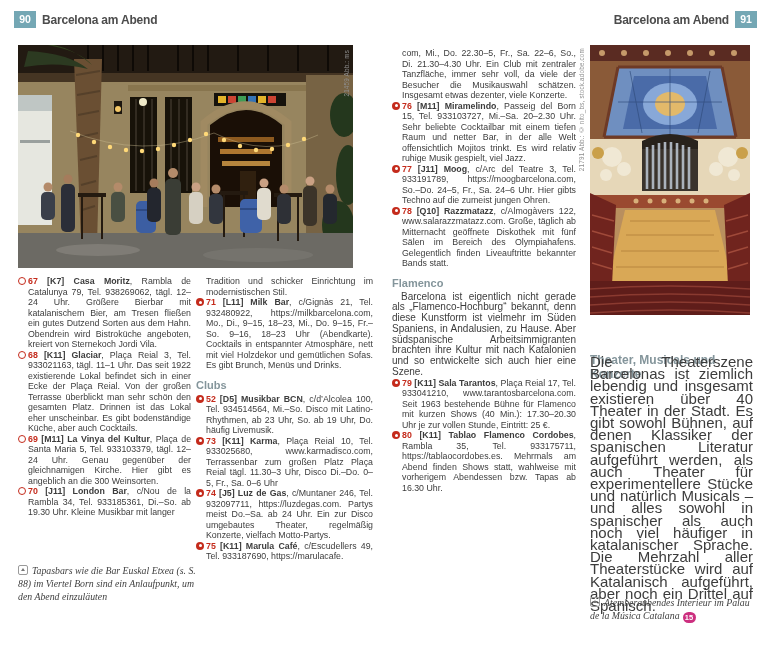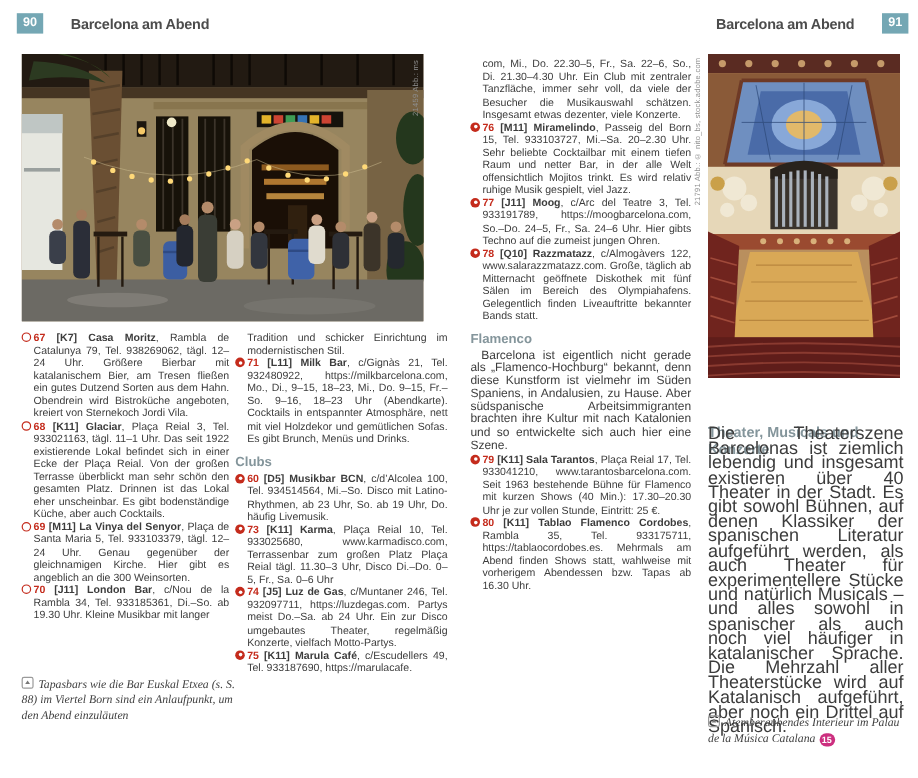--- a/index.html
+++ b/index.html
@@ -3,21 +3,21 @@
 <meta charset="utf-8">
 <style>
   html,body{margin:0;padding:0;}
   body{
     width:765px;height:648px;position:relative;overflow:hidden;background:#ffffff;
     font-family:"Liberation Sans",sans-serif;color:#3c3c3c;
     --teal:#74a7b4;--red:#c42b1c;--section:#84959b;--badge:#cc2f7f;
   }
   .abs{position:absolute;}
   
-  .hdr{display:flex;align-items:center;gap:23px;}
+  .hdr{display:flex;align-items:center;gap:6px;}
   .pgnum{display:inline-block;width:22px;height:17px;background:var(--teal);color:#fff;
     font-weight:bold;font-size:10.5px;text-align:center;line-height:17px;}
   .ptitle{font-weight:bold;font-size:12px;color:#4c4c4c;letter-spacing:-0.2px;white-space:nowrap;}
   
   .col{position:absolute;}
   .entry{font-size:8.8px;line-height:10.5px;text-align:justify;padding-left:10px;text-indent:-10px;}
   .entry.cont{text-indent:0;}
   .entry .num{color:var(--red);font-weight:bold;}
   .entry .ref{font-weight:bold;}
   .entry .nm{font-weight:bold;}
@@ -229,29 +229,29 @@
         <circle cx="312" cy="144" r="4.5" fill="#b48b6a"></circle>
         <rect x="305" y="149" width="14" height="30" rx="5" fill="#24282e"></rect>
       </g>
   </g>
 </svg>
 <div class="vcred" style="left:343px;top:50px;">21459 Abb.: ms</div>
 
 <div class="col" style="left:18px;top:276px;width:173px;">
     <div class="entry"><span class="mk ring"></span><span class="num">67</span><span class="ref"> [K7] </span><span class="nm">Casa Moritz</span><span class="tx">, Rambla de Catalunya 79, Tel. 938269062, tägl. 12–24 Uhr. Größere Bierbar mit katalanischem Bier, am Tresen fließen ein gutes Dutzend Sorten aus dem Hahn. Obendrein wird Bistroküche angeboten, kreiert von Sternekoch Jordi Vila.</span></div>
     <div class="entry"><span class="mk ring"></span><span class="num">68</span><span class="ref"> [K11] </span><span class="nm">Glaciar</span><span class="tx">, Plaça Reial 3, Tel. 933021163, tägl. 11–1 Uhr. Das seit 1922 existierende Lokal befindet sich in einer Ecke der Plaça Reial. Von der großen Terrasse überblickt man sehr schön den gesamten Platz. Drinnen ist das Lokal eher unscheinbar. Es gibt bodenständige Küche, aber auch Cocktails.</span></div>
-    <div class="entry"><span class="mk ring"></span><span class="num">69</span><span class="ref"> [M11] </span><span class="nm">La Vinya del Senyor</span><span class="tx">, Plaça de Santa Maria 5, Tel. 933103379, tägl. 12–24 Uhr. Genau gegenüber der gleichnamigen Kirche. Hier gibt es angeblich an die 300 Weinsorten.</span></div>
+    <div class="entry"><span class="mk ring"></span><span class="num">69</span><span class="ref"> [M11] </span><span class="nm">La Vinya del Kultur</span><span class="tx">, Plaça de Santa Maria 5, Tel. 933103379, tägl. 12–24 Uhr. Genau gegenüber der gleichnamigen Kirche. Hier gibt es angeblich an die 300 Weinsorten.</span></div>
     <div class="entry"><span class="mk ring"></span><span class="num">70</span><span class="ref"> [J11] </span><span class="nm">London Bar</span><span class="tx">, c/Nou de la Rambla 34, Tel. 933185361, Di.–So. ab 19.30 Uhr. Kleine Musikbar mit langer</span></div>
   </div>
 
 <div class="col" style="left:196px;top:276px;width:177px;">
     <div class="entry cont">Tradition und schicker Einrichtung im modernistischen Stil.</div>
     <div class="entry"><span class="mk fill"></span><span class="num">71</span><span class="ref"> [L11] </span><span class="nm">Milk Bar</span><span class="tx">, c/Gignàs 21, Tel. 932480922, https://milkbarcelona.com, Mo., Di., 9–15, 18–23, Mi., Do. 9–15, Fr.–So. 9–16, 18–23 Uhr (Abendkarte). Cocktails in entspannter Atmosphäre, nett mit viel Holzdekor und gemütlichen Sofas. Es gibt Brunch, Menüs und Drinks.</span></div>
     <div class="sec">Clubs</div>
-    <div class="entry"><span class="mk fill"></span><span class="num">60</span><span class="ref"> [D5] </span><span class="nm">Musikbar BCN</span><span class="tx">, c/d’Alcolea 100, Tel. 934514564, Mi.–So. Disco mit Latino-Rhythmen, ab 23 Uhr, So. ab 19 Uhr, Do. häufig Livemusik.</span></div>
+    <div class="entry"><span class="mk fill"></span><span class="num">52</span><span class="ref"> [D5] </span><span class="nm">Musikbar BCN</span><span class="tx">, c/d’Alcolea 100, Tel. 934514564, Mi.–So. Disco mit Latino-Rhythmen, ab 23 Uhr, So. ab 19 Uhr, Do. häufig Livemusik.</span></div>
     <div class="entry"><span class="mk fill"></span><span class="num">73</span><span class="ref"> [K11] </span><span class="nm">Karma</span><span class="tx">, Plaça Reial 10, Tel. 933025680, www.karmadisco.com, Terrassenbar zum großen Platz Plaça Reial tägl. 11.30–3 Uhr, Disco Di.–Do. 0–5, Fr., Sa. 0–6 Uhr</span></div>
     <div class="entry"><span class="mk fill"></span><span class="num">74</span><span class="ref"> [J5] </span><span class="nm">Luz de Gas</span><span class="tx">, c/Muntaner 246, Tel. 932097711, https://luzdegas.com. Partys meist Do.–Sa. ab 24 Uhr. Ein zur Disco umgebautes Theater, regelmäßig Konzerte, vielfach Motto-Partys.</span></div>
     <div class="entry"><span class="mk fill"></span><span class="num">75</span><span class="ref"> [K11] </span><span class="nm">Marula Café</span><span class="tx">, c/Escudellers 49, Tel. 933187690, https://marulacafe.</span></div>
   </div>
 
 <div class="abs caption" style="left:18px;top:564px;width:180px;">
   <span class="cap-icon"></span><span>Tapasbars wie die Bar Euskal Etxea (s. S. 88) im Viertel Born sind ein Anlaufpunkt, um den Abend einzuläuten</span>
 </div>
 
 <div class="col" style="left:392px;top:48px;width:184px;">

